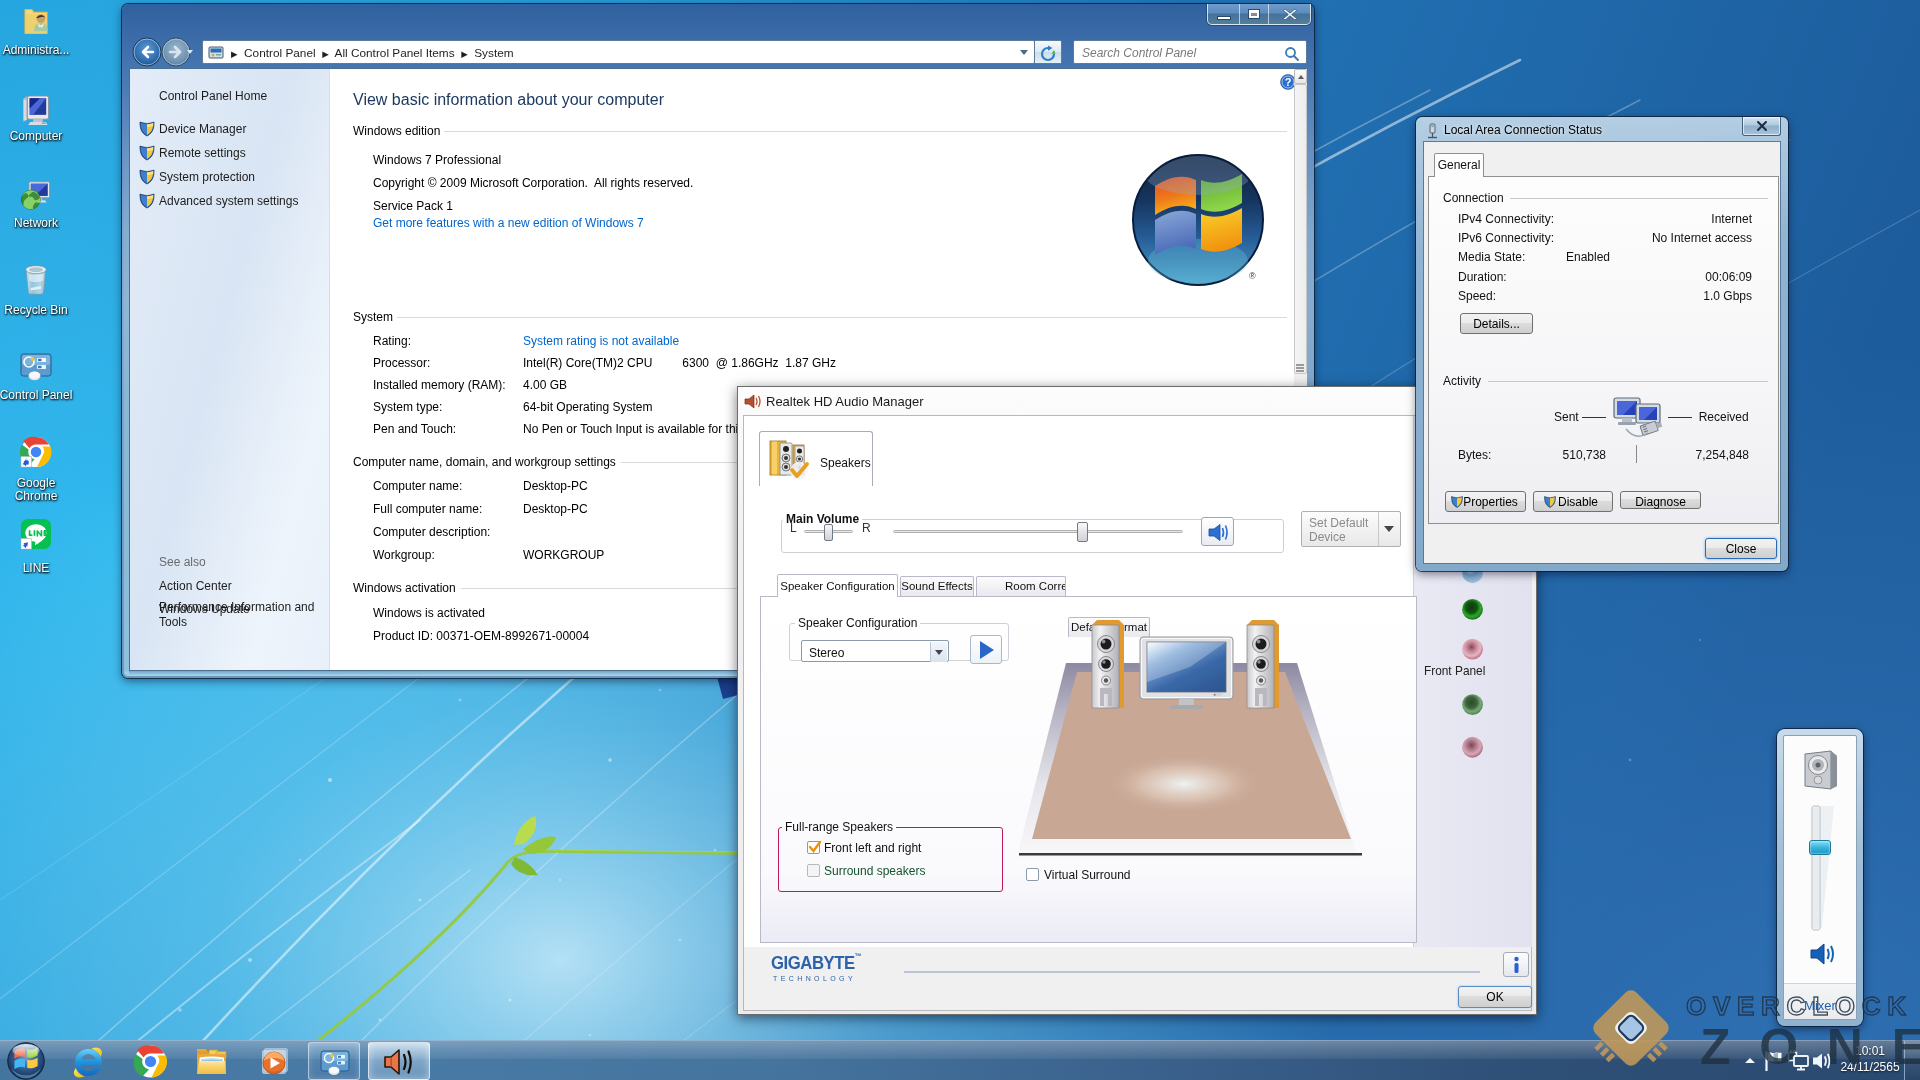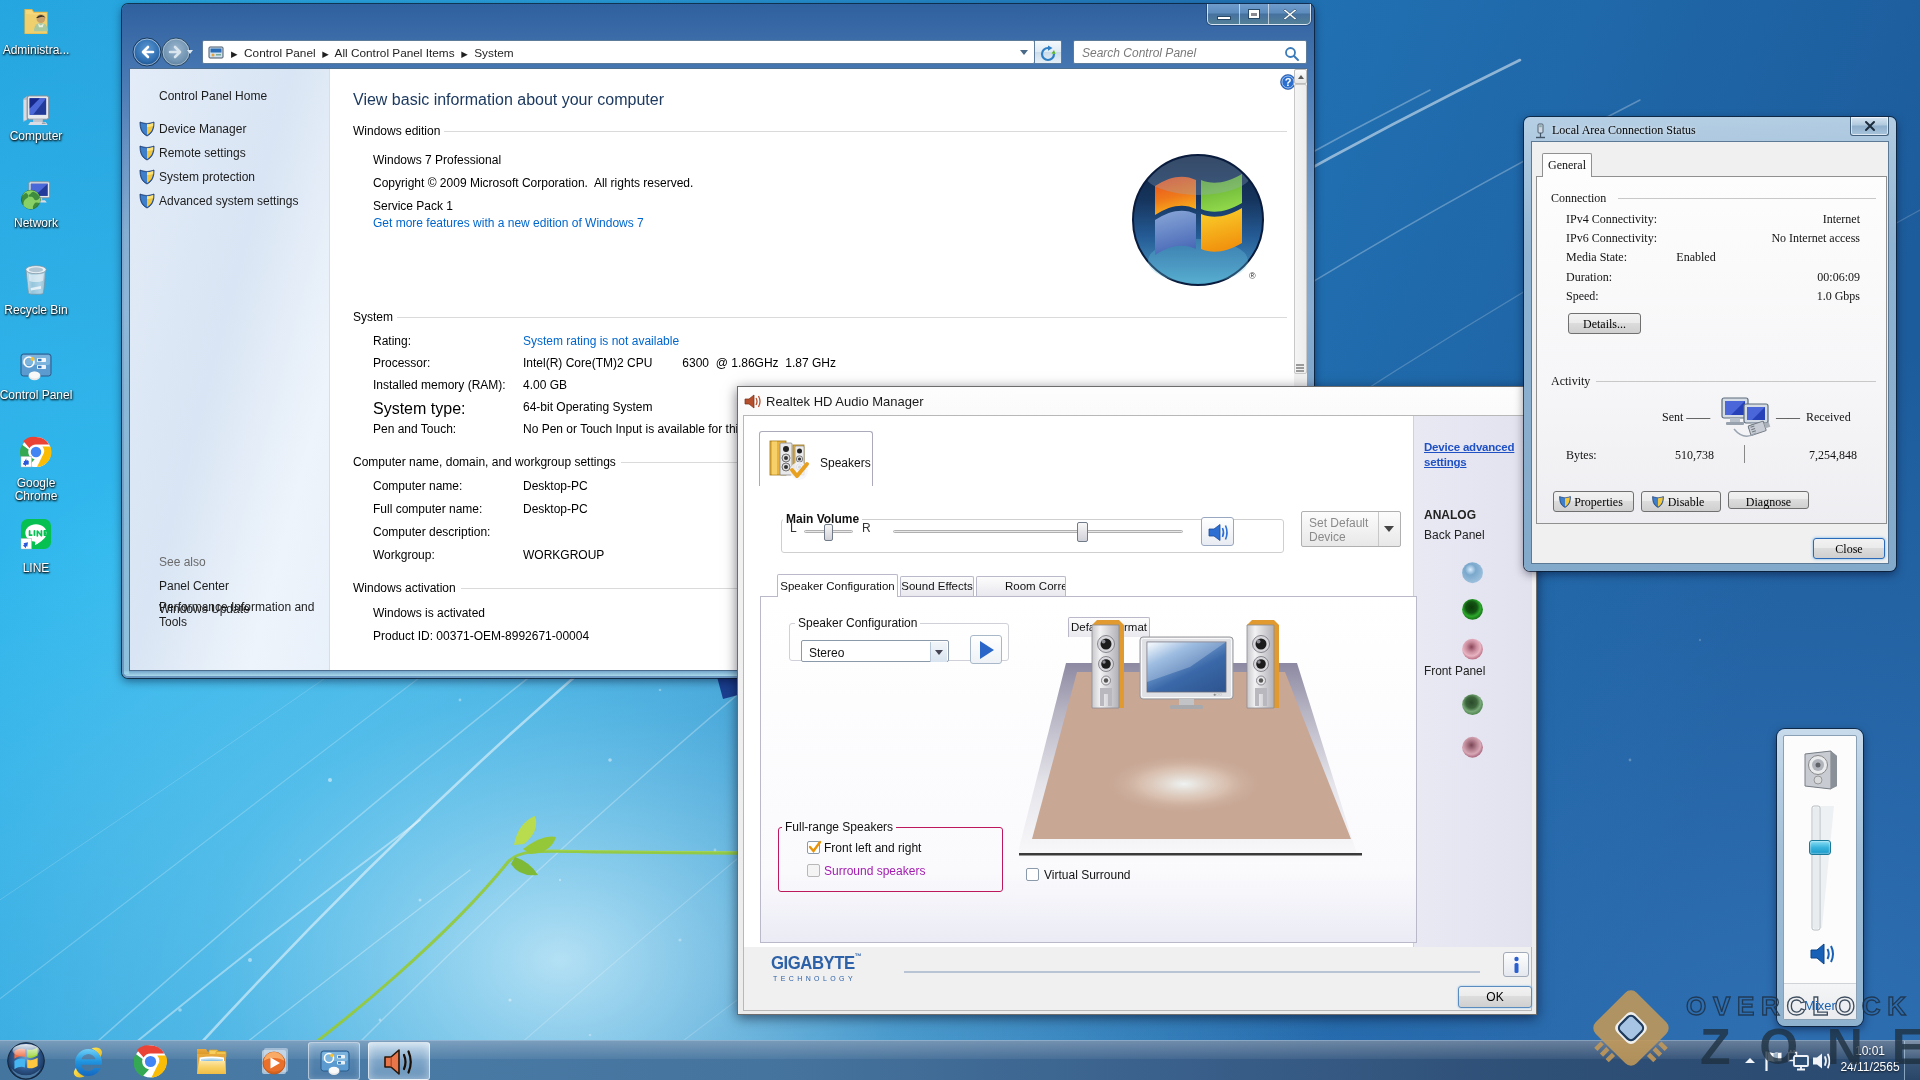--- a/index.html
+++ b/index.html
@@ -272,21 +272,21 @@
             <path d="M 2 2 C 6 3.5 9 3.5 9 3.5 C 9 3.5 12 3.5 16 2 C 16 8 15 13 9 16 C 3 13 2 8 2 2 Z" fill="#2b62ad" stroke="#1a3a6b" stroke-width="0.8"></path>
             <path d="M 2.8 3 C 6 4.2 9 4.2 9 4.2 L 9 15 C 4.5 12.5 2.8 8.5 2.8 3 Z" fill="#3f7ec9"></path>
             <path d="M 9 4.2 C 9 4.2 12 4.2 15.2 3 C 15.2 8.5 13.5 12.5 9 15 L 9 4.2 Z" fill="#f3c73d"></path>
             <path d="M 9 4.2 C 9 4.2 12 4.2 15.2 3 L 15.2 6 C 12 7 9 7 9 7 Z" fill="#fbe27a"></path>
           </g>
         <use href="#shield" y="24"></use>
           <use href="#shield" y="48"></use>
           <use href="#shield" y="72"></use>
       </svg>
       <div class="abs" style="left:29px;top:486px;font-size:12px;color:#6a6a6a;">See also</div>
-      <div class="abs" style="left:29px;top:510px;font-size:12px;color:#1c1c1c;">Panel Center</div>
+      <div class="abs" style="left:29px;top:510px;font-size:12px;color:#1c1c1c;">Action Center</div>
       <div class="abs" style="left:29px;top:533px;font-size:12px;color:#1c1c1c;">Windows Update</div>
       <div class="abs" style="left:29px;top:531px;width:165px;font-size:12px;color:#1c1c1c;line-height:15px;">Performance Information and Tools</div>
     </div>
 
     <div class="abs" style="left:201px;top:0;width:963px;height:601px;background:#fff;overflow:hidden;">
       <div class="abs" style="left:22px;top:22px;font-size:16px;color:#1d3a60;">View basic information about your computer</div>
       <div class="abs" style="left:22px;top:55px;font-size:12px;color:#000;">Windows edition</div>
       <div class="abs" style="left:113px;top:62px;width:843px;height:1px;background:#dadada;"></div>
       <div class="abs" style="left:42px;top:84px;font-size:12px;color:#000;">Windows 7 Professional</div>
       <div class="abs" style="left:42px;top:107px;font-size:12px;color:#000;">Copyright © 2009 Microsoft Corporation.&nbsp; All rights reserved.</div>
@@ -340,21 +340,21 @@
         <text x="118" y="126" font-size="9" fill="#333" font-family="Liberation Sans">®</text>
       </svg>
       <div class="abs" style="left:22px;top:241px;font-size:12px;color:#000;">System</div>
       <div class="abs" style="left:66px;top:248px;width:890px;height:1px;background:#dadada;"></div>
       <div class="abs" style="left:42px;top:265px;font-size:12px;color:#000;">Rating:</div>
       <div class="abs" style="left:192px;top:265px;font-size:12px;color:#0066cc;">System rating is not available</div>
       <div class="abs" style="left:42px;top:287px;font-size:12px;color:#000;">Processor:</div>
       <div class="abs" style="left:192px;top:287px;font-size:12px;color:#000;">Intel(R) Core(TM)2 CPU&nbsp;&nbsp;&nbsp;&nbsp;&nbsp;&nbsp;&nbsp;&nbsp;&nbsp;6300&nbsp; @ 1.86GHz&nbsp; 1.87 GHz</div>
       <div class="abs" style="left:42px;top:309px;font-size:12px;color:#000;">Installed memory (RAM):</div>
       <div class="abs" style="left:192px;top:309px;font-size:12px;color:#000;">4.00 GB</div>
-      <div class="abs" style="left:42px;top:331px;font-size:16px;color:#000;">System type:</div>
+      <div class="abs" style="left:42px;top:331px;font-size:12px;color:#000;">System type:</div>
       <div class="abs" style="left:192px;top:331px;font-size:12px;color:#000;">64-bit Operating System</div>
       <div class="abs" style="left:42px;top:353px;font-size:12px;color:#000;">Pen and Touch:</div>
       <div class="abs" style="left:192px;top:353px;font-size:12px;color:#000;">No Pen or Touch Input is available for this Display</div>
       <div class="abs" style="left:22px;top:386px;font-size:12px;color:#000;">Computer name, domain, and workgroup settings</div>
       <div class="abs" style="left:290px;top:393px;width:666px;height:1px;background:#dadada;"></div>
       <div class="abs" style="left:42px;top:410px;font-size:12px;color:#000;">Computer name:</div>
       <div class="abs" style="left:192px;top:410px;font-size:12px;color:#000;">Desktop-PC</div>
       <div class="abs" style="left:42px;top:433px;font-size:12px;color:#000;">Full computer name:</div>
       <div class="abs" style="left:192px;top:433px;font-size:12px;color:#000;">Desktop-PC</div>
       <div class="abs" style="left:42px;top:456px;font-size:12px;color:#000;">Computer description:</div>
@@ -558,40 +558,40 @@
     <fieldset class="abs" style="left:34px;top:404px;width:225px;height:72px;border:1px solid #be185d;border-radius:3px;">
       <legend style="font-size:12px;color:#111;margin-left:3px;padding:0 3px;">Full-range Speakers</legend>
     </fieldset>
     <div class="abs" style="left:63px;top:425px;width:13px;height:13px;background:#fff;border:1px solid #8a9aaa;border-radius:2px;">
       <svg style="position:absolute;left:0px;top:-2px;" width="14" height="14" viewBox="0 0 14 14">
           <path d="M 2 7 L 5.5 11 L 12 2" stroke="#e8940a" stroke-width="2.4" fill="none" stroke-linecap="round"></path>
         </svg>
     </div>
     <div class="abs" style="left:80px;top:425px;font-size:12px;color:#111;">Front left and right</div>
     <div class="abs" style="left:63px;top:448px;width:13px;height:13px;background:#f4f4f4;border:1px solid #b8b8b8;border-radius:2px;"></div>
-    <div class="abs" style="left:80px;top:448px;font-size:12px;color:#a21caf;">Surround speakers</div>
+    <div class="abs" style="left:80px;top:448px;font-size:12px;color:#14532d;">Surround speakers</div>
     <div class="abs" style="left:282px;top:452px;width:13px;height:13px;background:#fff;border:1px solid #8a9aaa;border-radius:2px;"></div>
     <div class="abs" style="left:300px;top:452px;font-size:12px;color:#111;">Virtual Surround</div>
   </div>
 
   <div class="abs" style="left:6px;top:560px;width:787px;height:63px;background:#f0f0f0;">
     <div style="position:absolute;left:27px;top:5px;font-size:19px;font-weight:bold;color:#2d61a8;letter-spacing:-0.5px;transform:scaleX(0.88);transform-origin:left;">GIGABYTE<span style="font-size:8px;vertical-align:top;">™</span></div>
     <div style="position:absolute;left:29px;top:28px;font-size:7px;color:#2d61a8;letter-spacing:3.4px;">TECHNOLOGY</div>
     <div style="position:absolute;left:160px;top:24px;width:576px;height:2px;background:#b8c4d4;"></div>
     <div style="position:absolute;left:759px;top:5px;width:26px;height:25px;background:linear-gradient(#fdfdfd,#e4e8ee);border:1px solid #a0aab8;border-radius:3px;">
       <svg style="position:absolute;left:6px;top:3px;" width="13" height="18" viewBox="0 0 13 18">
           <circle cx="6.5" cy="3" r="2.2" fill="#2a5fd0"></circle>
           <rect x="4.5" y="7" width="4" height="10" rx="1.5" fill="#2a5fd0"></rect>
         </svg>
     </div>
     <div class="btn" style="left:714px;top:39px;width:74px;height:22px;line-height:21px;border-color:#5a8cc0;box-shadow:0 0 2px #7ab8e8;">OK</div>
   </div>
 </div>
 
-<div id="lan" class="glass" style="left:1524px;top:117px;width:372px;height:454px;background:linear-gradient(178deg,#b6cfe4,#8fb3d2 30%,#83a9ca);font-family:Liberation Serif, serif;">
+<div id="lan" class="glass" style="left:1416px;top:117px;width:372px;height:454px;background:linear-gradient(178deg,#b6cfe4,#8fb3d2 30%,#83a9ca);">
   <svg class="abs" style="left:9px;top:6px;" width="15" height="16" viewBox="0 0 15 16">
       <rect x="5" y="1" width="5" height="9" rx="1" fill="#cfd8e2" stroke="#445566" stroke-width="0.9"></rect>
       <rect x="6.2" y="2.2" width="2.6" height="2" fill="#8aa"></rect>
       <path d="M 7.5 10 L 7.5 14" stroke="#445566" stroke-width="1.2"></path>
       <path d="M 3 14.5 L 12 14.5" stroke="#445566" stroke-width="1.4"></path>
     </svg>
   <div class="abs" style="left:28px;top:6px;font-size:12px;color:#000;text-shadow:0 0 4px rgba(255,255,255,.9);">Local Area Connection Status</div>
 
   <div class="abs" style="left:326px;top:0px;width:39px;height:19px;border:1px solid #43617d;border-top:none;border-radius:0 0 3px 3px;background:linear-gradient(#d6e5f2,#b0c9de 45%,#8fafcc 50%,#a9c4dc);box-shadow:inset 0 0 0 1px rgba(255,255,255,.6);">
     <svg style="position:absolute;left:13px;top:3px;" width="12" height="12" viewBox="0 0 12 12">

